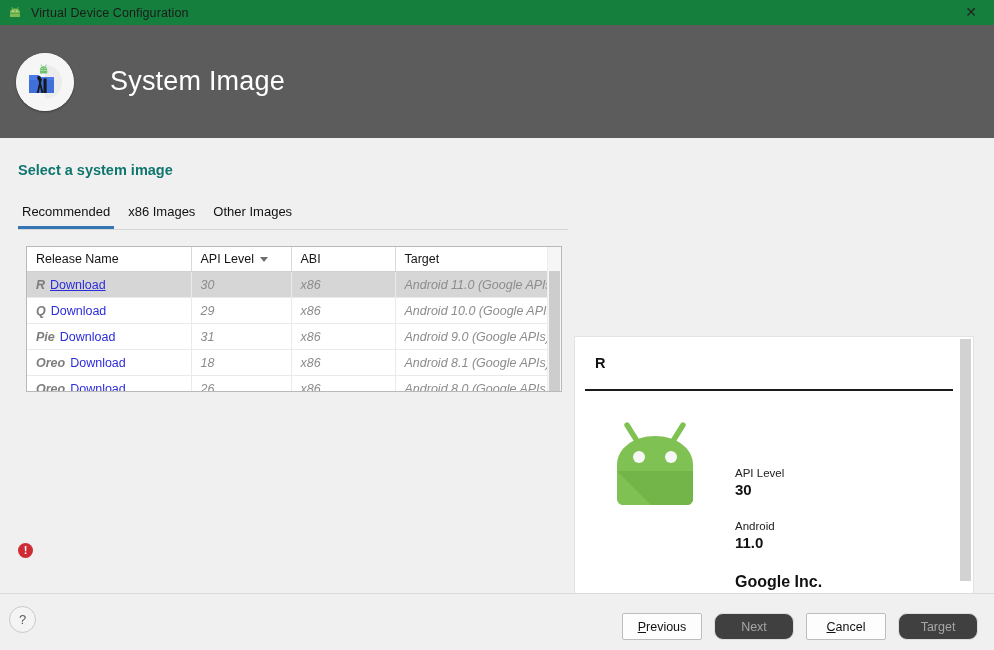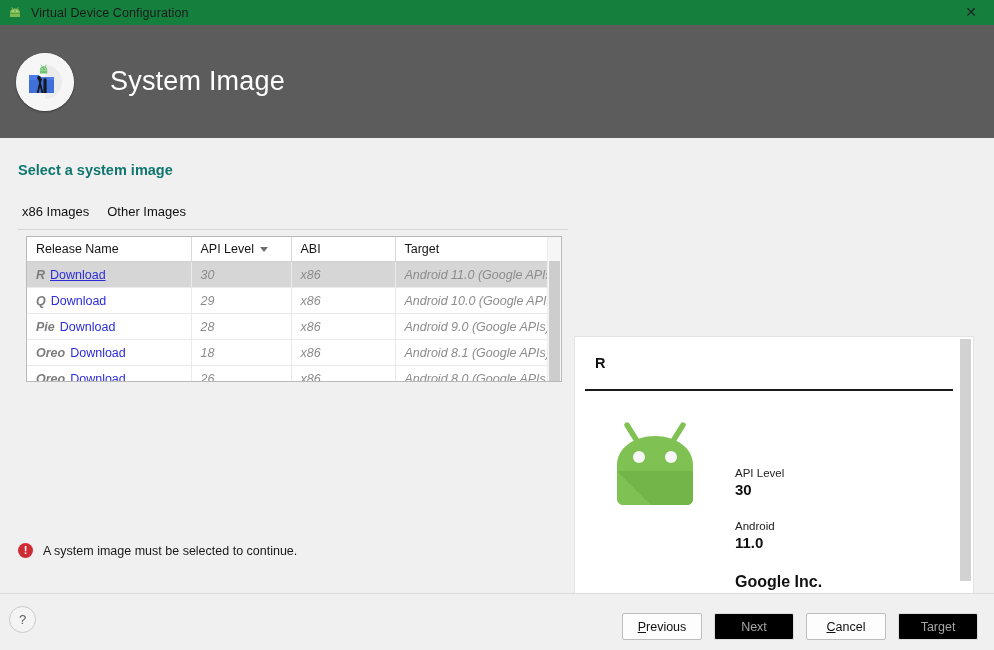--- a/index.html
+++ b/index.html
@@ -77,21 +77,21 @@
     font-size: 13px; color: #111;
     padding: 2px 4px 7px 4px;
     margin-right: 10px;
     border-bottom: 3px solid transparent;
     cursor: default;
   }
   #tabs .tab.active { border-bottom-color: #3574b5; }
 
   
   #table-wrap {
-    position: absolute; left: 26px; top: 98px;
+    position: absolute; left: 26px; top: 108px;
     width: 534px; height: 144px;
     background: #fff;
     border: 1px solid #b9b9b9;
     overflow: hidden;
   }
   table.sysimg {
     border-collapse: collapse;
     table-layout: fixed;
     width: 630px;
     font-size: 12.5px;
@@ -250,21 +250,21 @@
   }
   #footer .wbtn {
     width: 78px; height: 25px;
     background: #fdfdfd;
     border: 1px solid #bdbdbd;
     border-radius: 2px;
     font-size: 12.5px; color: #111;
     display: flex; align-items: center; justify-content: center;
   }
   #footer .wbtn.disabled {
-    color: #a6a6a6; border-color: #dedede; background: #000000;
+    color: #a6a6a6; border-color: #dedede; background: #404040; border-radius: 9px;
   }
   #footer .wbtn u { text-decoration: underline; }
 </style>
 </head>
 <body>
 
 <div id="titlebar">
   <span class="tb-icon">
     <svg width="16" height="16" viewBox="0 0 16 16">
       <path d="M3 7.2 C3 5 5.2 3.4 8 3.4 C10.8 3.4 13 5 13 7.2 L13 8.2 L3 8.2 Z" fill="#7fbb52"></path>
@@ -301,20 +301,21 @@
     </svg>
   </span>
   <span class="hdr-title">System Image</span>
 </div>
 
 <div id="body">
 
   <div id="page-title">Select a system image</div>
 
   <div id="tabs">
+    <div class="tab active">Recommended</div>
     <div class="tab">x86 Images</div>
     <div class="tab">Other Images</div>
   </div>
 
   <div id="table-wrap">
     <table class="sysimg">
       <colgroup>
         <col style="width:164px">
           <col style="width:100px">
           <col style="width:104px">
@@ -344,21 +345,21 @@
             <td>Android 11.0 (Google APIs)</td>
           </tr>
           <tr>
             <td><span class="rel-name">Q</span><span class="dl-link">Download</span></td>
             <td>29</td>
             <td>x86</td>
             <td>Android 10.0 (Google APIs)</td>
           </tr>
           <tr>
             <td><span class="rel-name">Pie</span><span class="dl-link">Download</span></td>
-            <td>28</td>
+            <td>31</td>
             <td>x86</td>
             <td>Android 9.0 (Google APIs)</td>
           </tr>
           <tr>
             <td><span class="rel-name">Oreo</span><span class="dl-link">Download</span></td>
             <td>18</td>
             <td>x86</td>
             <td>Android 8.1 (Google APIs)</td>
           </tr>
           <tr>
@@ -378,21 +379,20 @@
     <svg width="15" height="15" viewBox="0 0 16 16">
       <path d="M12.6 5.4 A5.2 5.2 0 0 0 3.6 6.6" fill="none" stroke="#6a6a6a" stroke-width="1.3"></path>
       <path d="M3.4 10.6 A5.2 5.2 0 0 0 12.4 9.4" fill="none" stroke="#6a6a6a" stroke-width="1.3"></path>
       <path d="M12.9 2.6 L13.1 5.9 L9.9 5.3 Z" fill="#6a6a6a"></path>
       <path d="M3.1 13.4 L2.9 10.1 L6.1 10.7 Z" fill="#6a6a6a"></path>
     </svg>
   </div>
 
   <div id="validation">
     <span class="err-dot">!</span>
-    <span class="err-text">A system image must be selected to continue.</span>
   </div>
 
   <div id="detail">
 
     <div id="detail-head">
       <span class="rname">R</span>
     </div>
 
     <div id="detail-main">
       <div id="droid-box">

